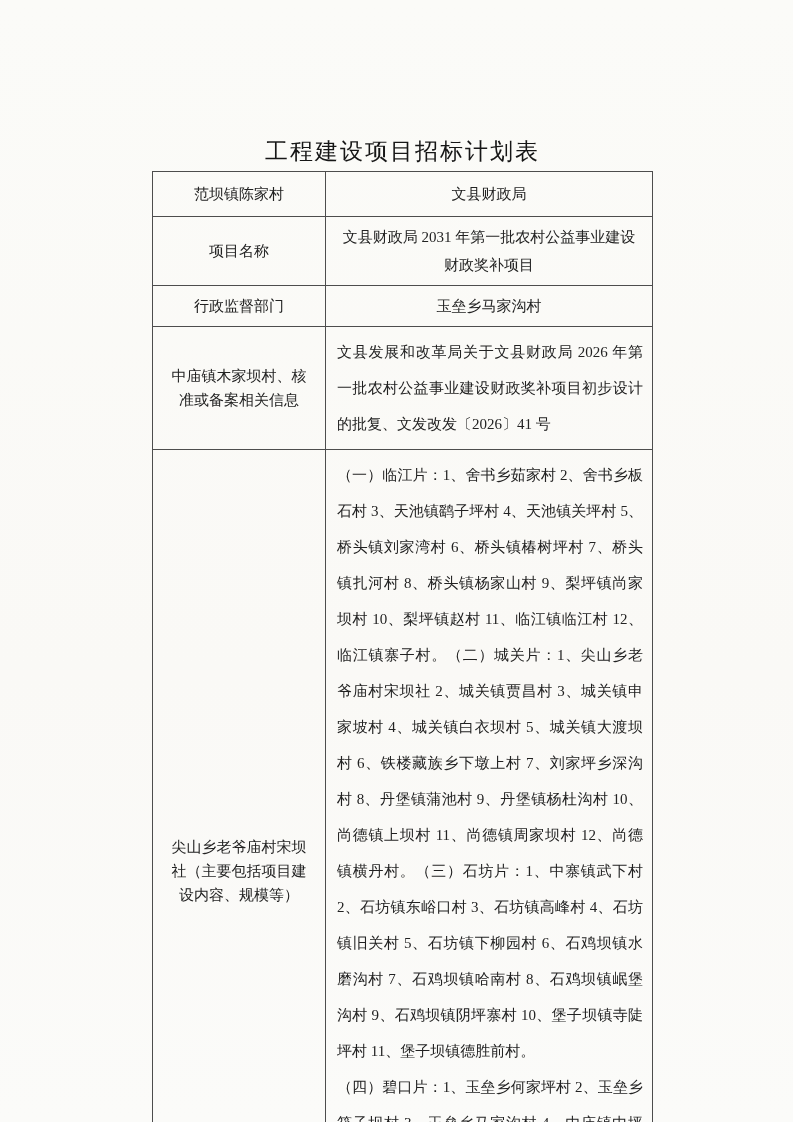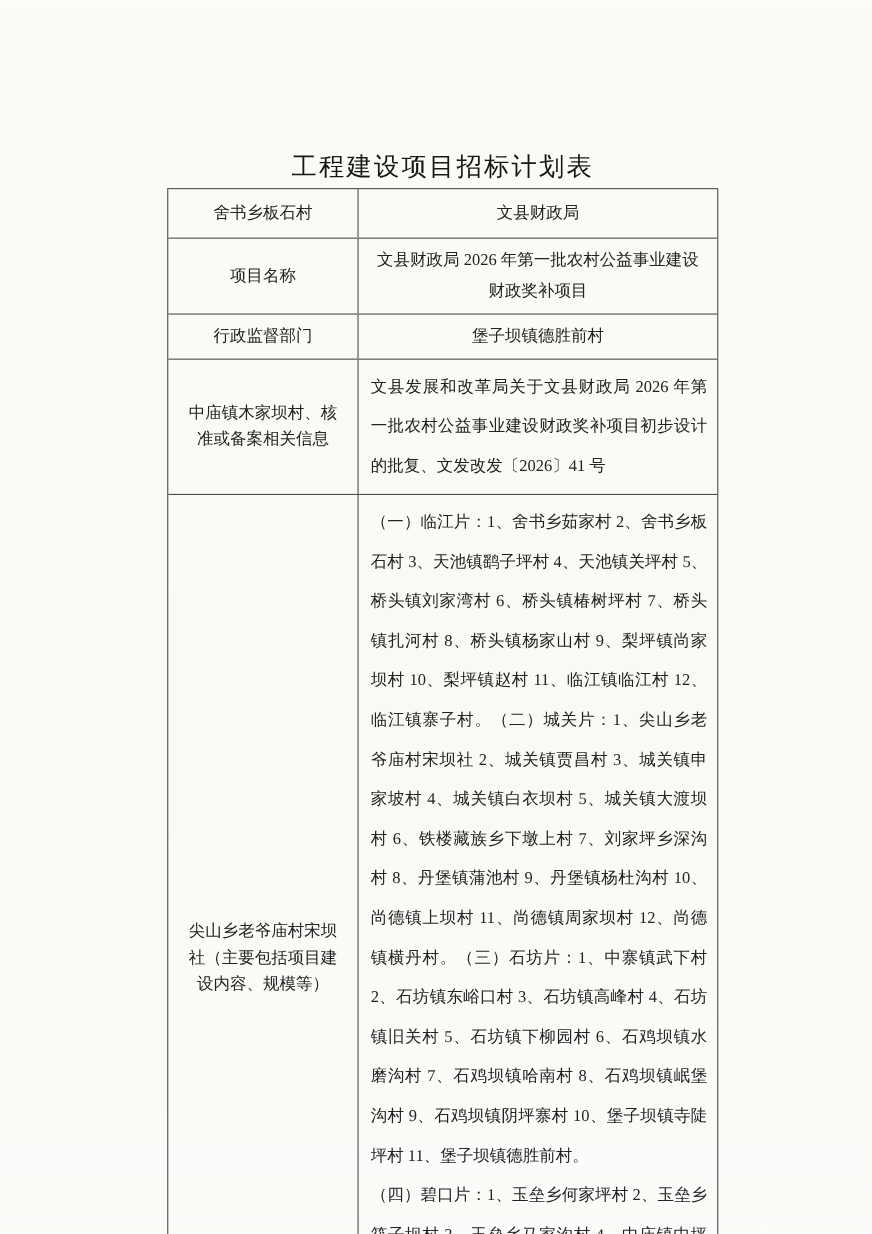--- a/index.html
+++ b/index.html
@@ -89,32 +89,32 @@
 </head>
 <body>
 
 <div class="page">
 
   <div class="doc-title">工程建设项目招标计划表</div>
 
   <div class="form-table">
 
     <div class="form-row r1">
-      <div class="label-cell">舍书乡板石村</div>
+      <div class="label-cell">范坝镇陈家村</div>
       <div class="value-cell value-center">文县财政局</div>
     </div>
 
     <div class="form-row r2">
       <div class="label-cell">项目名称</div>
-      <div class="value-cell value-center">文县财政局 2026 年第一批农村公益事业建设财政奖补项目</div>
+      <div class="value-cell value-center">文县财政局 2031 年第一批农村公益事业建设财政奖补项目</div>
     </div>
 
     <div class="form-row r3">
       <div class="label-cell">行政监督部门</div>
-      <div class="value-cell value-center">堡子坝镇德胜前村</div>
+      <div class="value-cell value-center">玉垒乡马家沟村</div>
     </div>
 
     <div class="form-row r4">
       <div class="label-cell">中庙镇木家坝村、核准或备案相关信息</div>
       <div class="value-cell value-justify">文县发展和改革局关于文县财政局 2026 年第一批农村公益事业建设财政奖补项目初步设计的批复、文发改发〔2026〕41 号</div>
     </div>
 
     <div class="form-row r5">
       <div class="label-cell">尖山乡老爷庙村宋坝社（主要包括项目建设内容、规模等）</div>
       <div class="value-cell value-justify">

